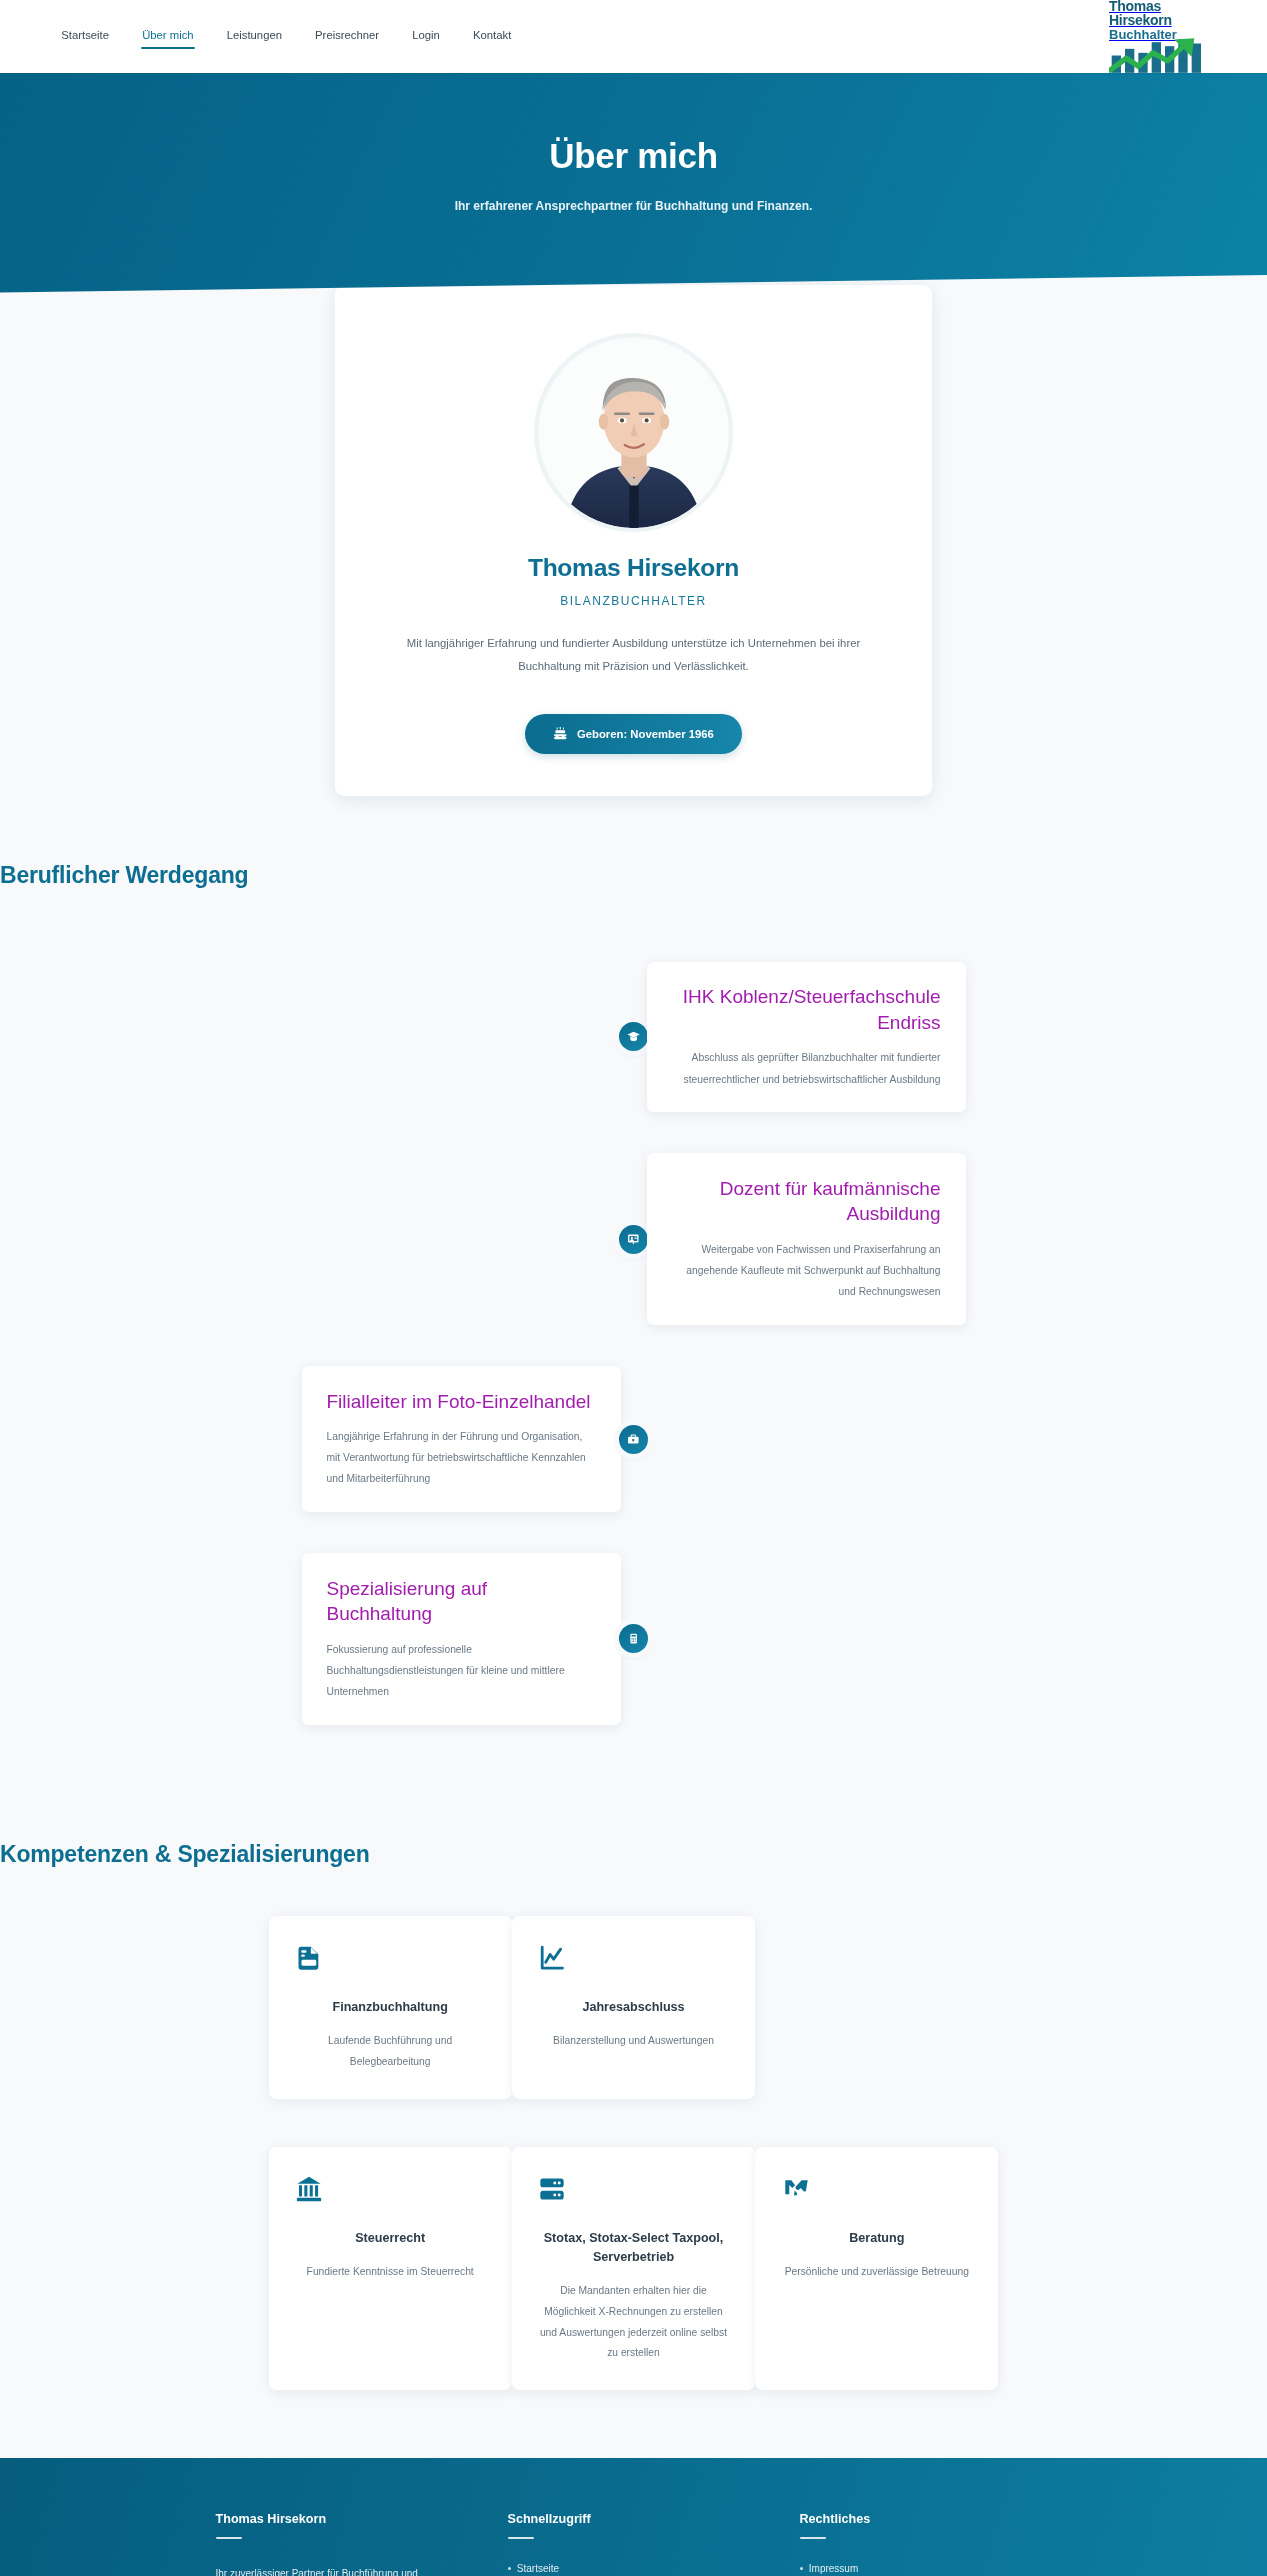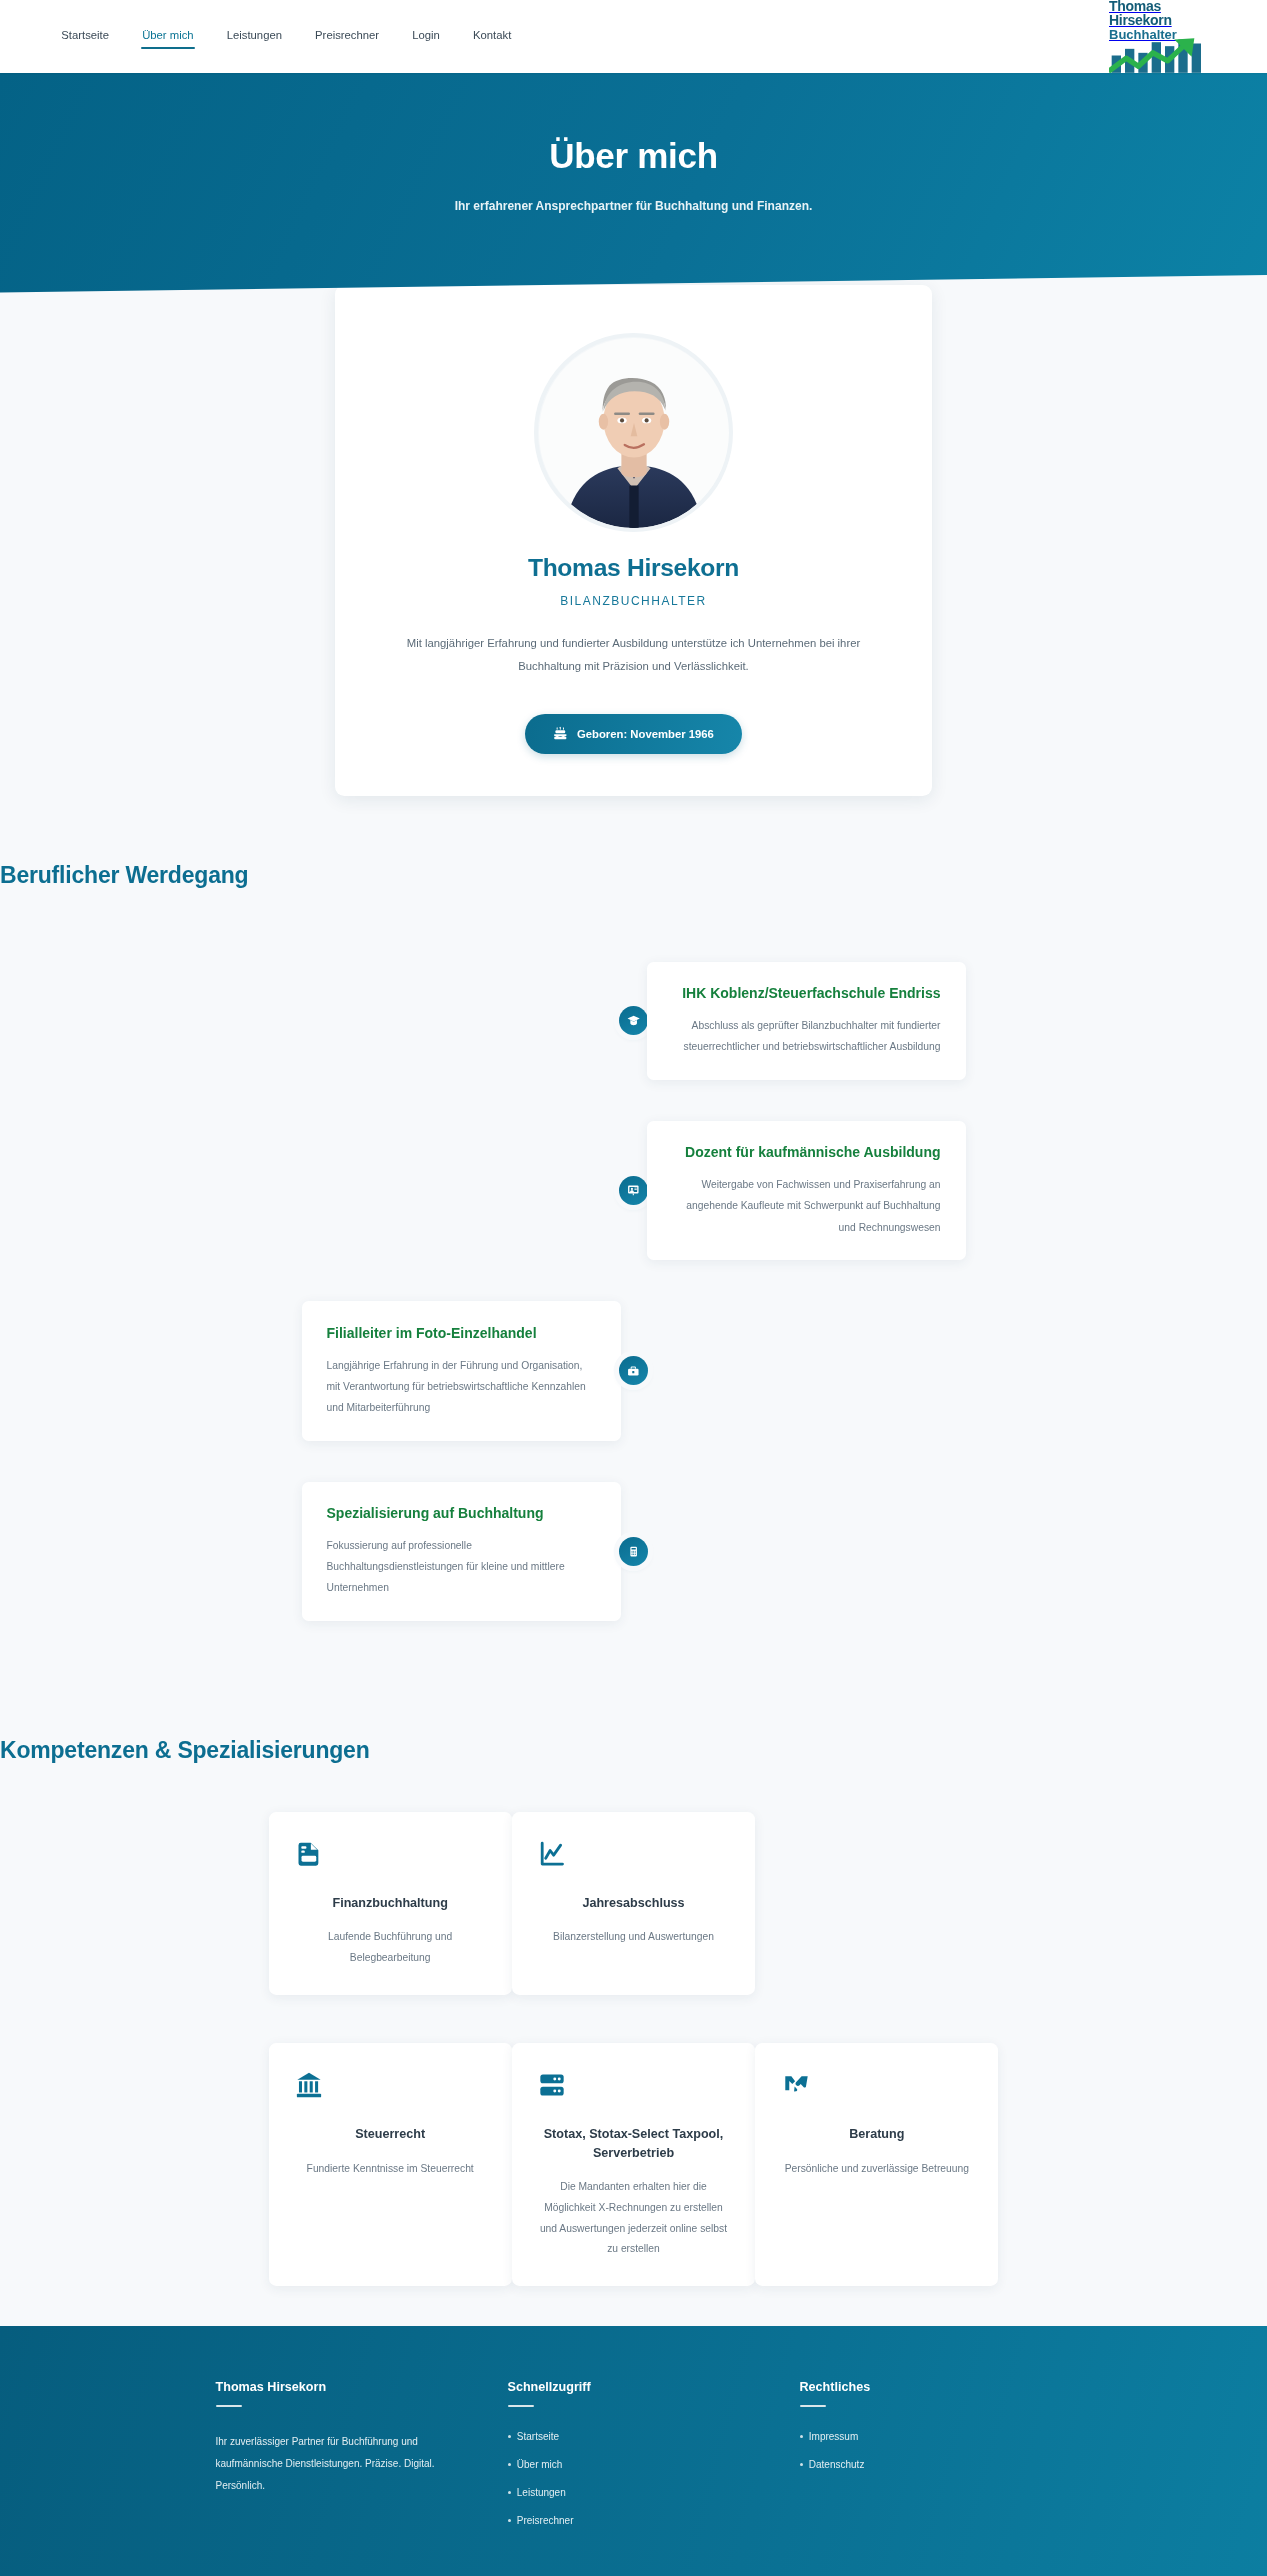--- a/index.html
+++ b/index.html
@@ -204,36 +204,36 @@
     flex: 0 0 auto;
   }
   .tl-card {
     background: #ffffff;
     border-radius: 6.6px;
     box-shadow: 0 2.7px 12px rgba(22,60,80,0.07);
     padding: 22.6px 25px;
     width: 319px;
   }
   .tl-card h3 {
-    font-size: 14px;
-    font-weight: bold;
-    color: #15803d;
+    font-size: 19px;
+    font-weight: normal;
+    color: #a21caf;
     margin-bottom: 12px;
     line-height: 1.35;
   }
   .tl-card p {
     font-size: 10.3px;
     line-height: 2.05;
     color: #6a7885;
   }
   .tl-card.align-right { text-align: right; }
   .tl-card.align-left  { text-align: left; }
 
   
-  .comp-section { margin-top: 116px; padding-bottom: 40px; }
+  .comp-section { margin-top: 116px; padding-bottom: 68px; }
   .comp-grid {
     width: 730px;
     margin: 48px auto 0 auto;
     display: grid;
     grid-template-columns: repeat(3, 1fr);
   }
   .comp-card {
     background: #ffffff;
     border-radius: 7.3px;
     box-shadow: 0 2.7px 12px rgba(22,60,80,0.07);

